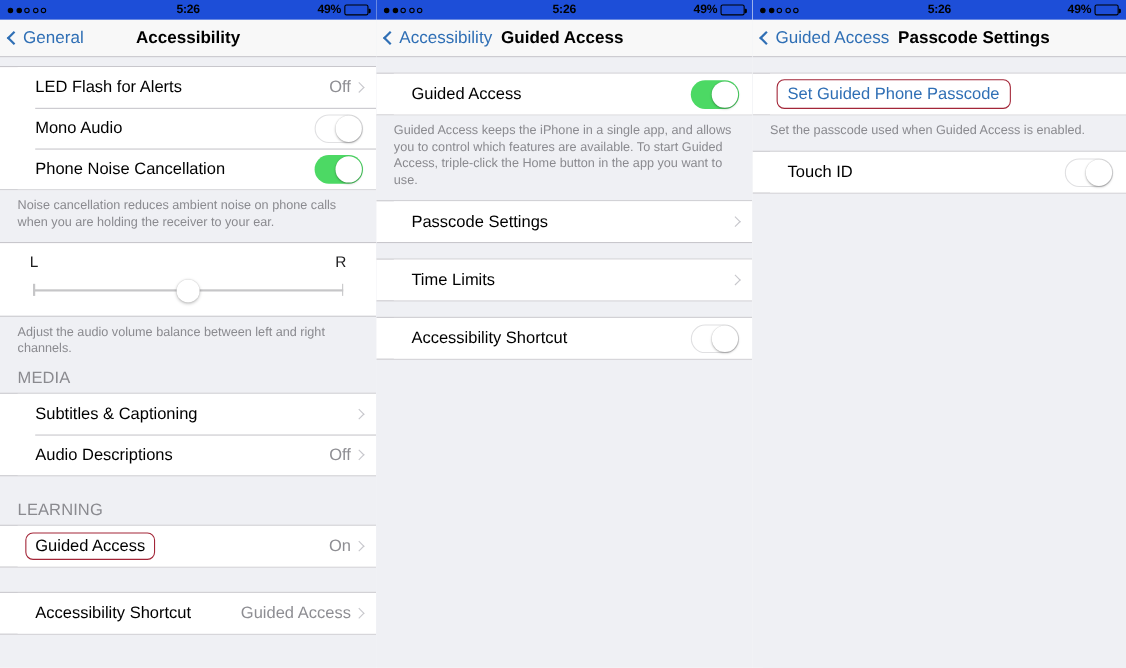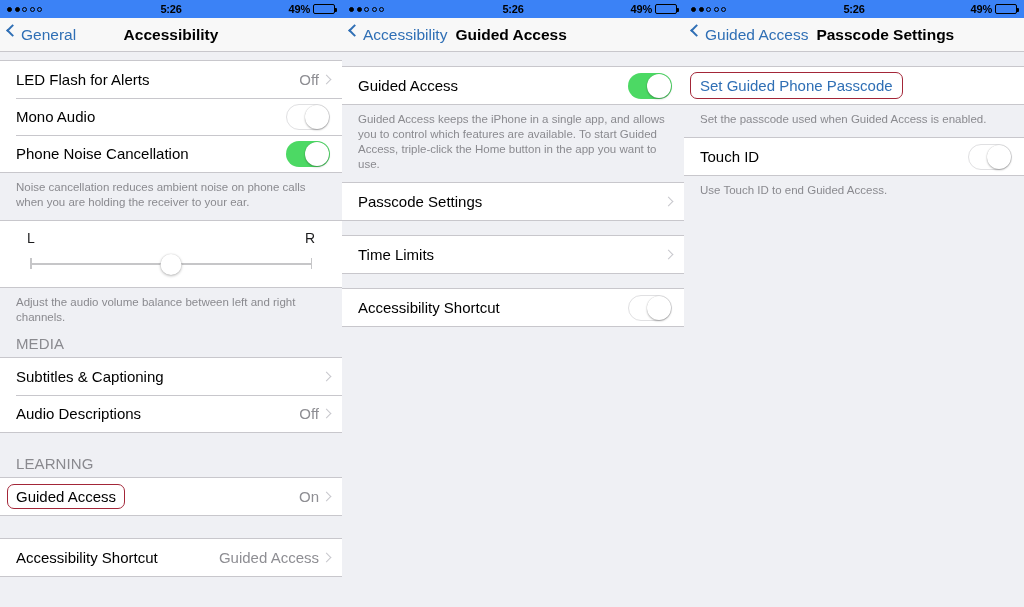--- a/index.html
+++ b/index.html
@@ -26,21 +26,21 @@
     position: relative;
     overflow: hidden;
     display: flex;
     flex-direction: column;
   }
   .screen.last { width: 340px; }
 
   
   .statusbar {
     height: 18px;
-    background: #3b82f6;
+    background: #1d4ed8;
     display: flex;
     align-items: center;
     padding: 0 7px;
     font-size: 11px;
     color: #000;
     flex: 0 0 auto;
   }
   .sb-left { display: flex; align-items: center; gap: 2.5px; width: 33%; }
   .dot {
     width: 5px; height: 5px; border-radius: 50%;
@@ -73,21 +73,21 @@
     height: 34px;
     background: #f8f8f8;
     border-bottom: 1px solid #c8c7cc;
     display: flex;
     align-items: center;
     position: relative;
     padding: 0 8px;
     flex: 0 0 auto;
   }
   .back {
-    display: flex; align-items: flex-start; gap: 3px;
+    display: flex; align-items: center; gap: 3px;
     color: #2f6fb5; font-size: 15.5px; cursor: pointer;
     z-index: 2;
   }
   .chev-back {
     display: inline-block; width: 9px; height: 9px;
     border-left: 2.4px solid #2f6fb5;
     border-bottom: 2.4px solid #2f6fb5;
     transform: rotate(45deg);
     margin-right: 1px;
   }
@@ -106,20 +106,21 @@
     overflow: hidden;
   }
   .gap { height: 22px; }
   .gap.sm { height: 14px; }
   .gap.xs { height: 8px; }
 
   .group {
     background: #ffffff;
     border-top: 1px solid #c8c7cc;
     border-bottom: 1px solid #c8c7cc;
+    padding-left: 16px;
   }
 
   .row {
     height: 37px;
     display: flex;
     align-items: center;
     padding-left: 16px;
     padding-right: 12px;
     background: #ffffff;
     position: relative;
@@ -463,17 +464,16 @@
 
       <div class="group">
         <div class="row">
           <span class="row-label">Touch ID</span>
           <span class="toggle off">
               <span class="knob"></span>
             </span>
         </div>
       </div>
 
-      <div class="footnote">Use Touch ID to end Guided Access.</div>
     </div>
   </div>
 
 </div>
 
 </body></html>

